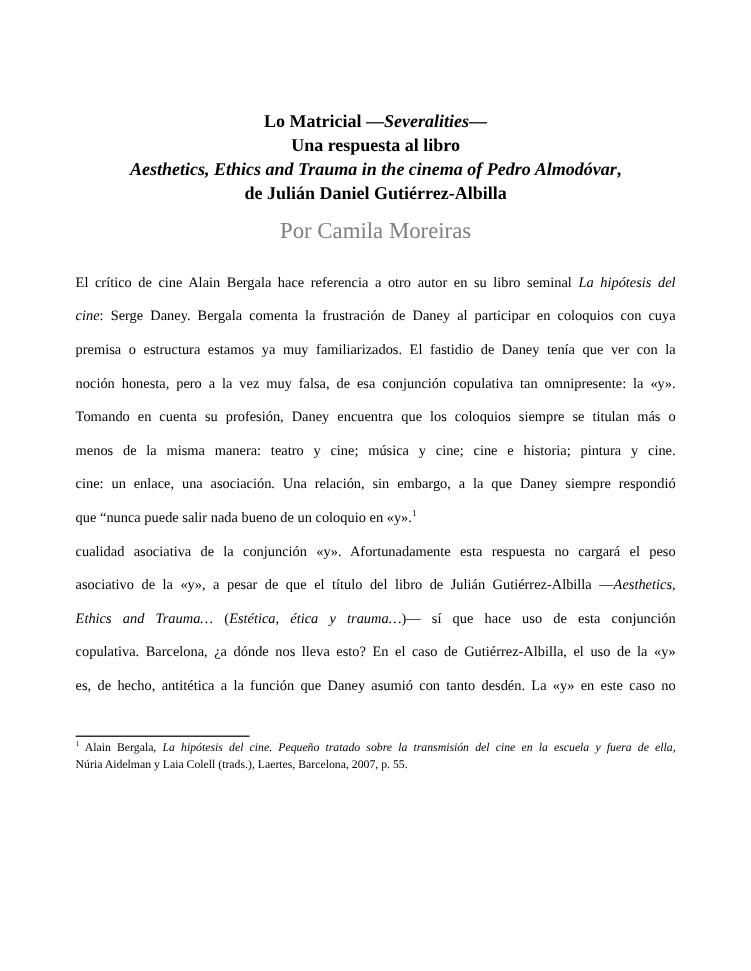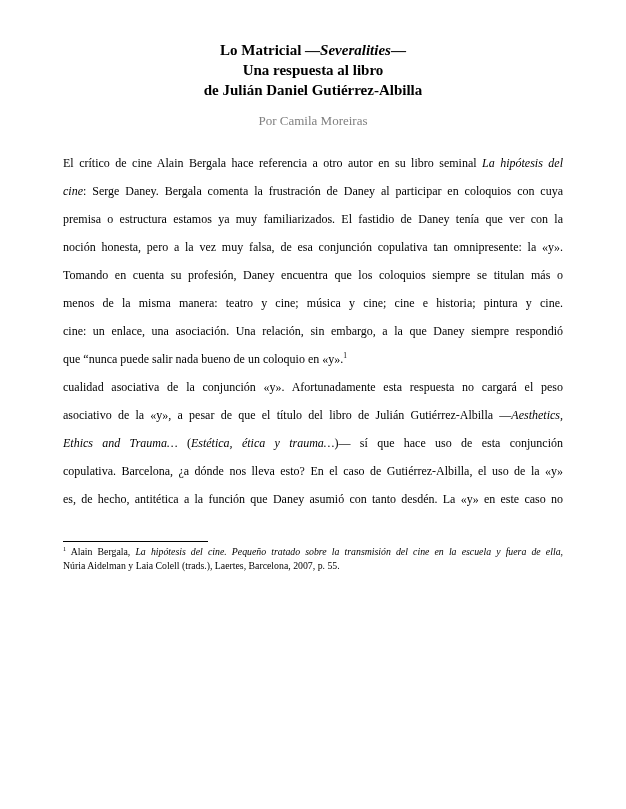--- a/index.html
+++ b/index.html
@@ -4,35 +4,35 @@
 <style>
   html, body { margin: 0; padding: 0; background: #ffffff; }
   .page {
     position: relative;
     width: 626px;
     height: 809px;
     background: #ffffff;
     color: #000000;
     font-family: "Liberation Serif", "DejaVu Serif", serif;
     box-sizing: border-box;
-    padding: 40px 63px 0 63px;
+    padding: 92px 63px 0 63px;
     overflow: hidden;
   }
   .line { text-align: justify; text-align-last: justify; }
   .line.last { text-align-last: left; }
   .line.ind { text-indent: 34px; }
   .it  { font-style: italic; }
   .sup { vertical-align: super; font-size: 0.62em; line-height: 0; }
 
   .title-block { font-weight: bold; font-size: 15px; line-height: 20px; }
   .title-block .line, .title-block .line.last { text-align: center; text-align-last: center; }
 
   .byline {
     margin-top: 12px;
-    font-size: 13px;
+    font-size: 19px;
     line-height: 17px;
     text-align: center;
   }
 
   .body-text { margin-top: 20px; font-size: 12px; line-height: 28px; }
   .body-text .line { height: 28px; }
   .para { margin: 0; }
 
   .footnote-rule {
     margin-top: 28px;
@@ -43,20 +43,21 @@
   .footnote { margin-top: 3px; font-size: 9.8px; line-height: 13.5px; }
 </style>
 </head>
 <body>
 
 <div class="page">
 
   <div class="title-block">
       <div class="line last"><span>Lo Matricial —</span><span class="it">Severalities</span><span>—</span></div>
       <div class="line last"><span>Una respuesta al libro</span></div>
+      <div class="line last"><span class="it">Aesthetics, Ethics and Trauma in the cinema of Pedro Almodóvar</span><span>,</span></div>
       <div class="line last"><span>de Julián Daniel Gutiérrez-Albilla</span></div>
     </div>
 
   <div class="byline" style="color: rgb(127, 127, 127);">Por Camila Moreiras</div>
 
   <div class="body-text">
       <div class="para">
         <div class="line"><span>El crítico de cine Alain Bergala hace referencia a otro autor en su libro seminal </span><span class="it">La hipótesis del</span></div>
         <div class="line"><span class="it">cine</span><span>: Serge Daney. Bergala comenta la frustración de Daney al participar en coloquios con cuya</span></div>
         <div class="line"><span>premisa o estructura estamos ya muy familiarizados. El fastidio de Daney tenía que ver con la</span></div>

